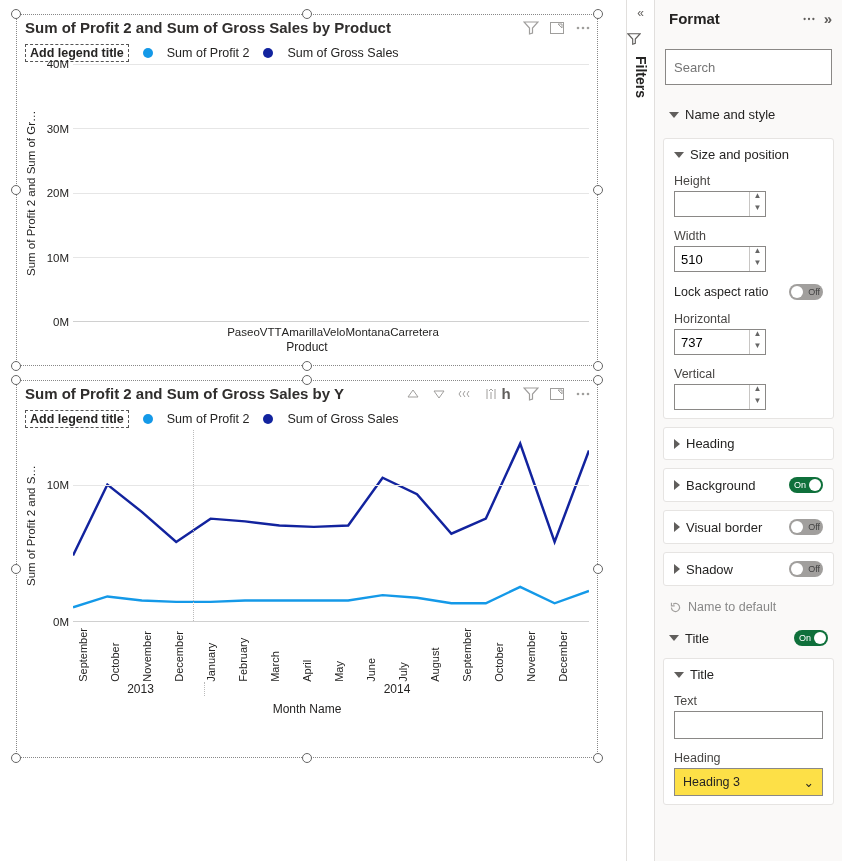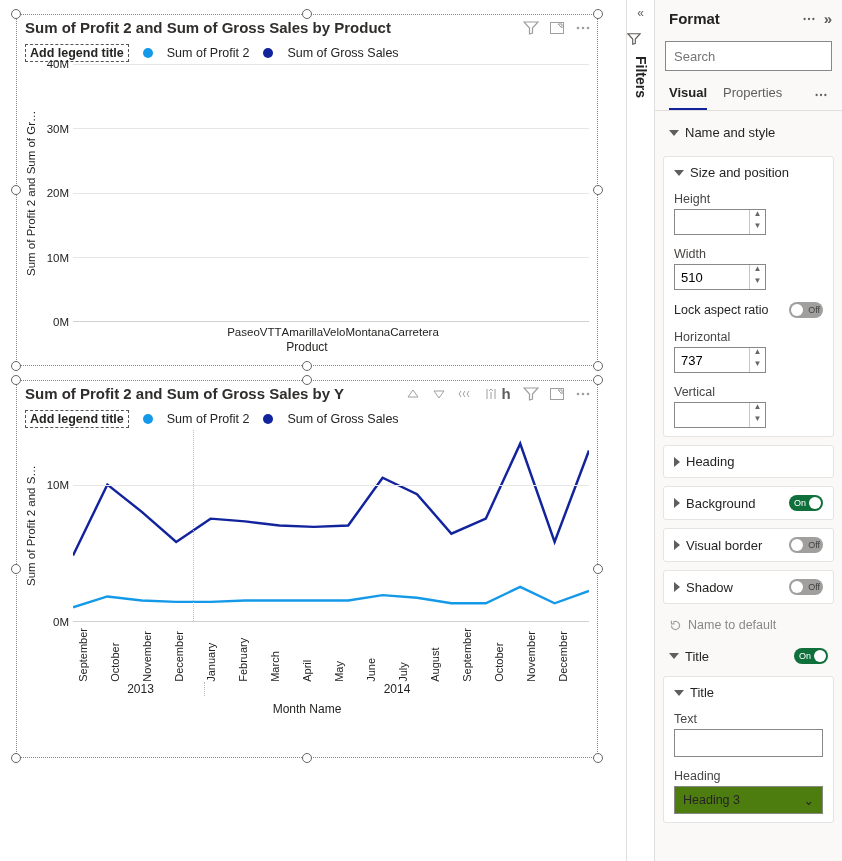--- a/index.html
+++ b/index.html
@@ -86,21 +86,21 @@
     position:absolute; top:0; height:861px;
     border-left:1px solid #e1dfdd;
     background:#faf9f8;
   }
   .rail-filters { left:626px; width:28px; background:#fff;}
   .rail-filters .collapse-glyph{ text-align:center; padding:6px 0; font-size:12px; color:#605e5c;}
   .rail-filters .vlabel{ writing-mode:vertical-rl; font-size:14px; font-weight:600; padding-top:4px; text-align:center; margin:0 auto;}
   .rail-format { left:654px; width:188px; display:flex; flex-direction:column;}
   .pane-head { display:flex; align-items:center; padding:10px 10px 6px 14px; font-size:15px; font-weight:600;}
   .pane-head .spacer{flex:1;}
-  .search-box { margin:8px 10px 8px 10px; display:flex; align-items:center; border:1px solid #8a8886; background:#fff; height:16px; padding:14px 6px;}
+  .search-box { margin:16px 10px 8px 10px; display:flex; align-items:center; border:1px solid #8a8886; background:#fff; height:36px; padding:0 6px;}
   .search-box input{ border:none; outline:none; flex:1; font-size:13px; color:#605e5c; background:transparent;}
   .tabs { display:flex; gap:16px; padding:0 14px; border-bottom:1px solid #e1dfdd; font-size:13px;}
   .tab { padding:6px 0 8px; color:#605e5c; }
   .tab.active{ color:#252423; border-bottom:2px solid #12239e; font-weight:600;}
   .section-card { margin:8px 8px; background:#fff; border:1px solid #e6e4e2; border-radius:3px;}
   .sec-head { display:flex; align-items:center; padding:8px 10px; font-size:13px; gap:6px;}
   .sec-head.top-level{ background:transparent; border:none; margin:6px 4px 0;}
   .caret{ width:0;height:0; border-left:5px solid transparent;border-right:5px solid transparent;border-top:6px solid #605e5c;}
   .caret.right{ border-top:5px solid transparent;border-bottom:5px solid transparent;border-left:6px solid #605e5c;border-right:none;}
   .toggle { margin-left:auto; width:34px;height:16px;border-radius:8px;position:relative;font-size:9px;color:#fff;display:flex;align-items:center;}
@@ -111,21 +111,21 @@
   .field { padding:4px 10px 8px; font-size:12.5px;}
   .field label{display:block;margin-bottom:3px;color:#484644;}
   .num-input{display:flex;border:1px solid #8a8886;height:26px;width:92px;background:#fff;}
   .num-input input{border:none;outline:none;flex:1;padding:0 6px;font-size:13px;width:100%;}
   .spin{width:16px;display:flex;flex-direction:column;border-left:1px solid #c8c6c4;}
   .spin div{flex:1;font-size:8px;line-height:1;text-align:center;color:#666;}
   .reset-row{display:flex;align-items:center;gap:6px;color:#888;padding:6px 14px;font-size:12.5px;}
   .title-bar{display:flex;align-items:center;padding:10px 14px 4px;font-size:13px;}
   .title-bar .caret{margin-right:6px;}
   .text-input{border:1px solid #8a8886;height:28px;width:100%;background:#fff;}
-  .select-box{border:1px solid #8a8886;height:28px;width:100%;display:flex;align-items:center;padding:0 8px;background:#4d7c0f;}
+  .select-box{border:1px solid #8a8886;height:28px;width:100%;display:flex;align-items:center;padding:0 8px;background:#fde047;}
   .select-box .chev{margin-left:auto;}
   svg{display:block;}
   .scroll-inner{flex:1;overflow:hidden;}
 </style>
 </head>
 <body>
 
 <div class="canvas-area">
 
   <div class="visual selected" style="width:582px;height:352px">
@@ -332,29 +332,20 @@
     <span style="width:8px"></span>
     <span style="color:#605e5c">»</span>
   </div>
   <div class="search-box">
     <svg width="14" height="14" viewBox="0 0 16 16">
         <circle cx="6.5" cy="6.5" r="4.5" fill="none" stroke="#605e5c"></circle>
         <path d="M10 10l4 4" stroke="#605e5c"></path>
       </svg>
     <input placeholder="Search" style="">
   </div>
-  <div class="tabs">
-    <div class="tab active">Visual</div>
-    <div class="tab">Properties</div>
-    <svg width="14" height="14" style="margin-left:auto;align-self:center" viewBox="0 0 16 16">
-        <circle cx="3" cy="8" r="1.3" fill="#605e5c"></circle>
-        <circle cx="8" cy="8" r="1.3" fill="#605e5c"></circle>
-        <circle cx="13" cy="8" r="1.3" fill="#605e5c"></circle>
-      </svg>
-  </div>
 
   <div class="scroll-inner">
     <div class="sec-head top-level">
       <span class="caret"></span>
       <span>Name and style</span>
     </div>
 
     <div class="section-card">
       <div class="sec-head">
         <span class="caret"></span>

